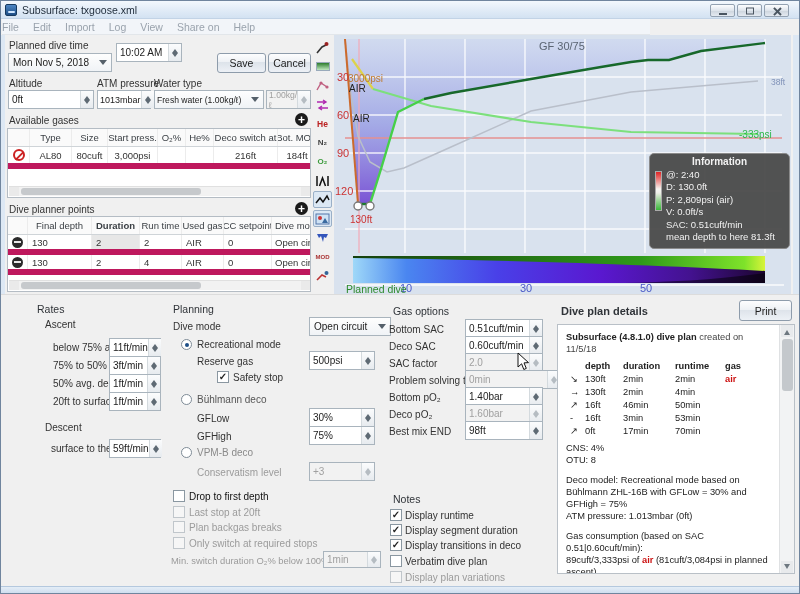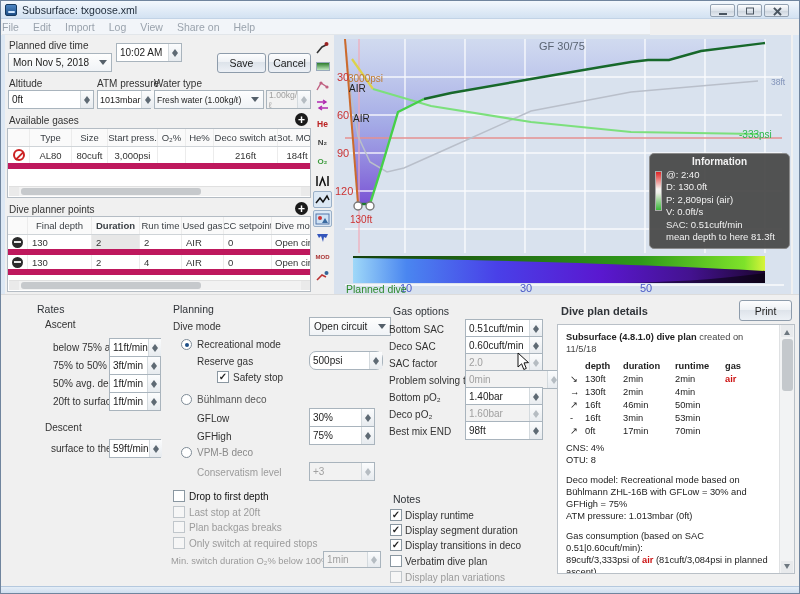--- a/index.html
+++ b/index.html
@@ -457,21 +457,21 @@
 
     <span class="lbl sect" style="left:172px;top:8px;">Planning</span>
     <span class="lbl" style="left:172px;top:26px;">Dive mode</span>
     <div class="combo" style="left:308px;top:22px;width:82px;">
         <span>Open circuit</span>
         <span class="arr"></span>
       </div>
     <span class="radio sel" style="left:180px;top:44px;"></span>
     <span class="lbl" style="left:196px;top:44px;">Recreational mode</span>
     <span class="lbl" style="left:196px;top:61px;">Reserve gas</span>
-    <div class="fld" style="left:308px;top:56px;width:74px;border-radius:7px;">
+    <div class="fld" style="left:308px;top:56px;width:66px;">
         <span>500psi</span>
         <span class="sp">
           <i class="u"></i>
           <i class="d"></i>
         </span>
       </div>
     <span class="cb checked" style="left:216px;top:76px;"></span>
     <span class="lbl" style="left:232px;top:77px;">Safety stop</span>
     <span class="radio" style="left:180px;top:99px;"></span>
     <span class="lbl" style="left:196px;top:99px;color:#555;">Bühlmann deco</span>

